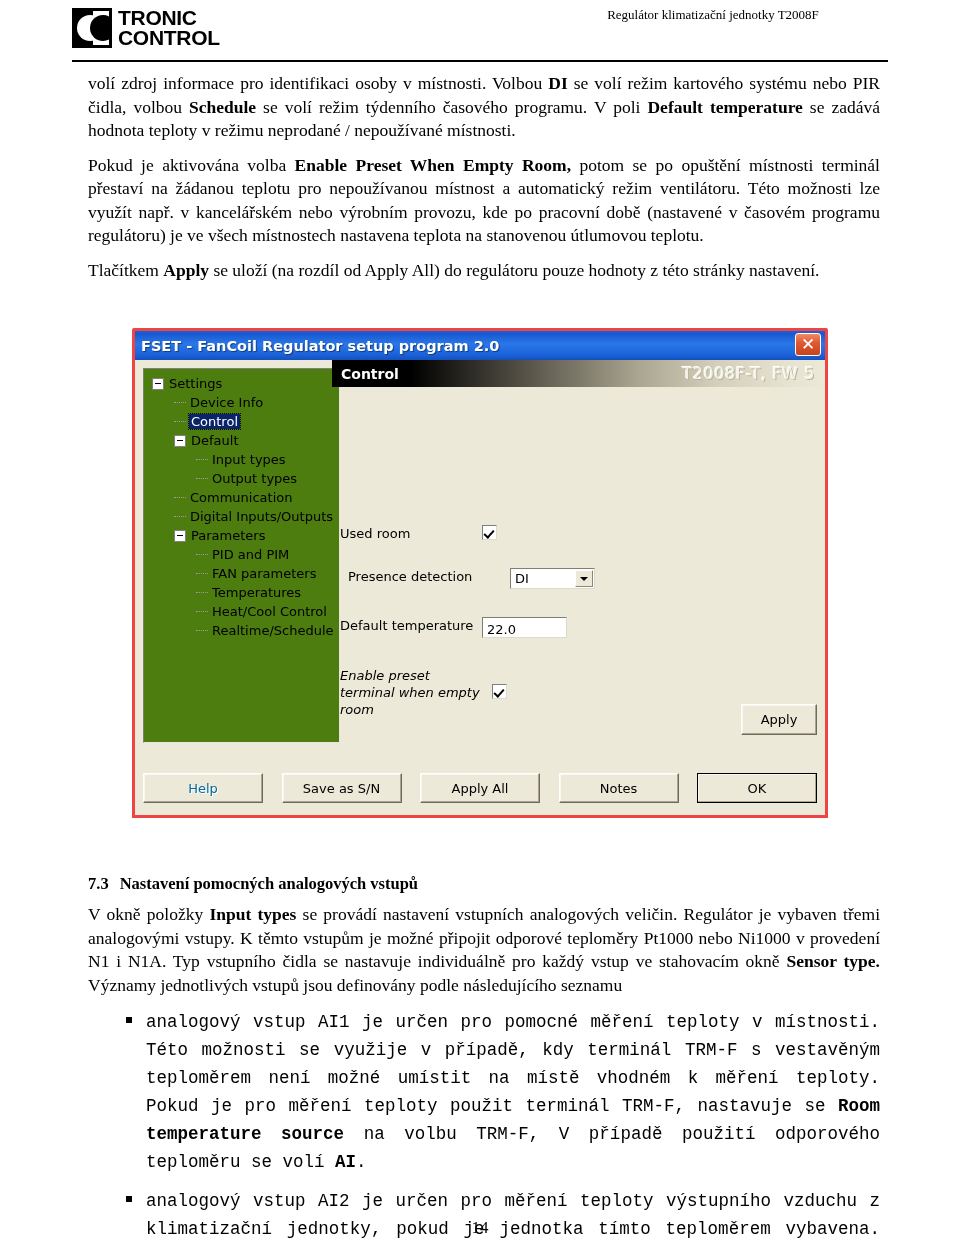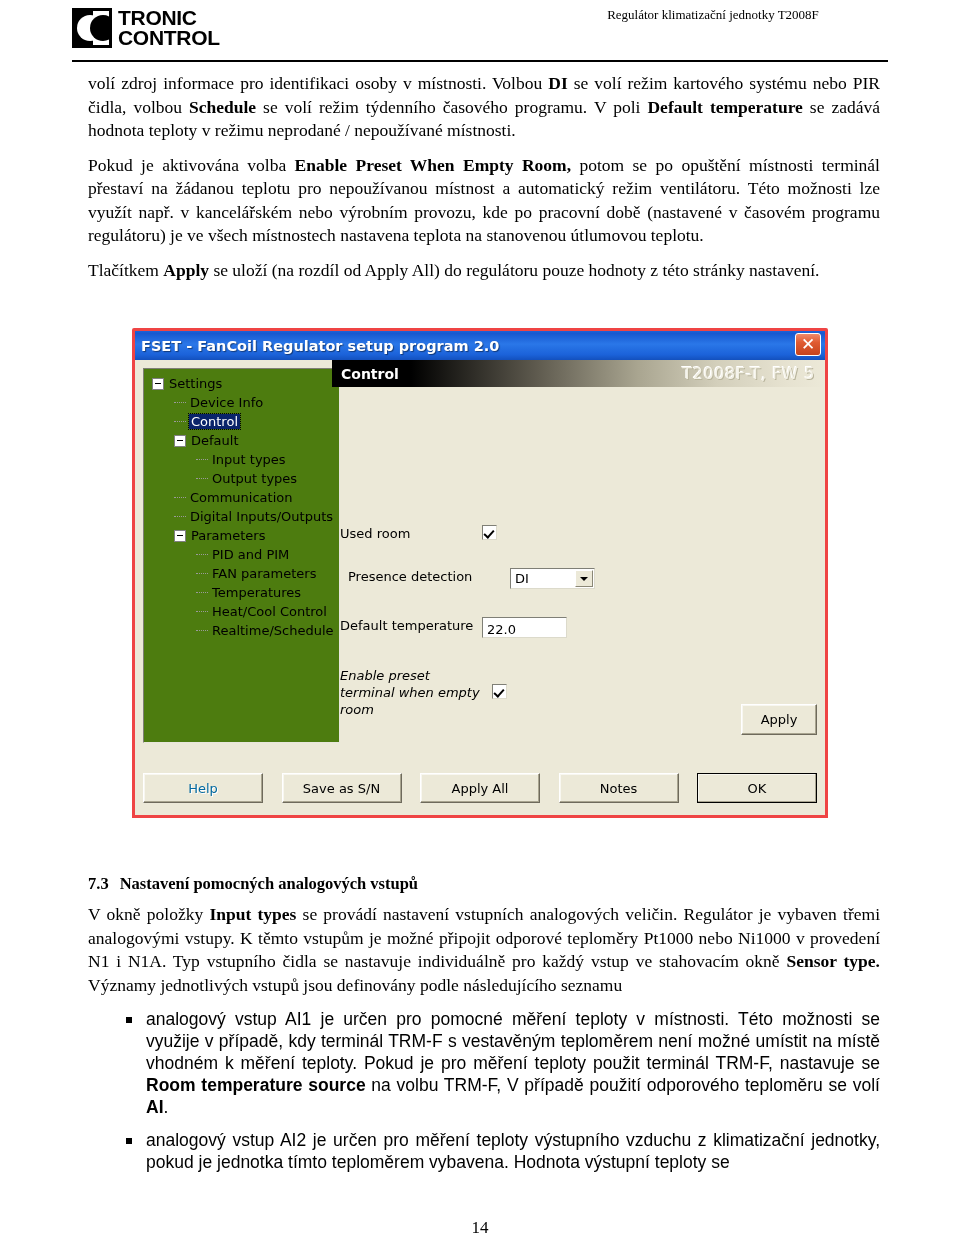--- a/index.html
+++ b/index.html
@@ -394,24 +394,24 @@
   }
   h3.sec-head .secnum { margin-right: 11px; }
   ul.bullets {
     margin: 6px 0 0 0;
     padding: 0 0 0 58px;
     list-style: none;
   }
   ul.bullets li {
     position: relative;
     font-size: 17.5px;
-    line-height: 22px;
+    line-height: 28px;
     text-align: justify;
     margin-bottom: 11px;
-    font-family: Liberation Sans, sans-serif;
+    font-family: Liberation Mono, monospace;
   }
   ul.bullets li::before {
     content: "";
     position: absolute;
     left: -20px; top: 9px;
     width: 6px; height: 6px;
     background: #000;
   }
   .page-number {
     position: absolute;

